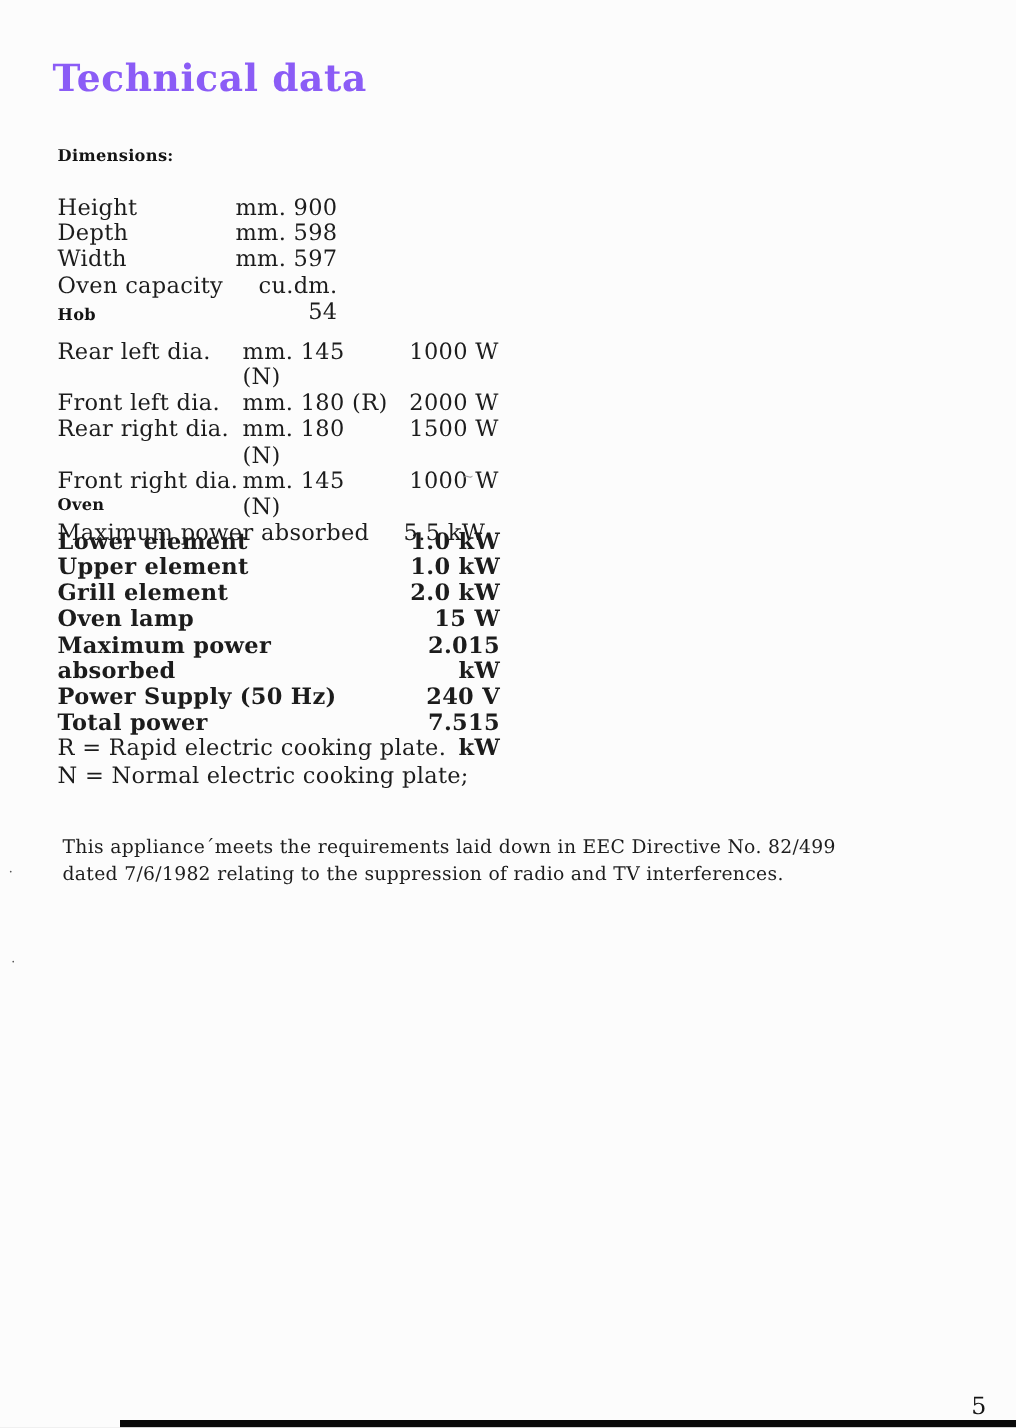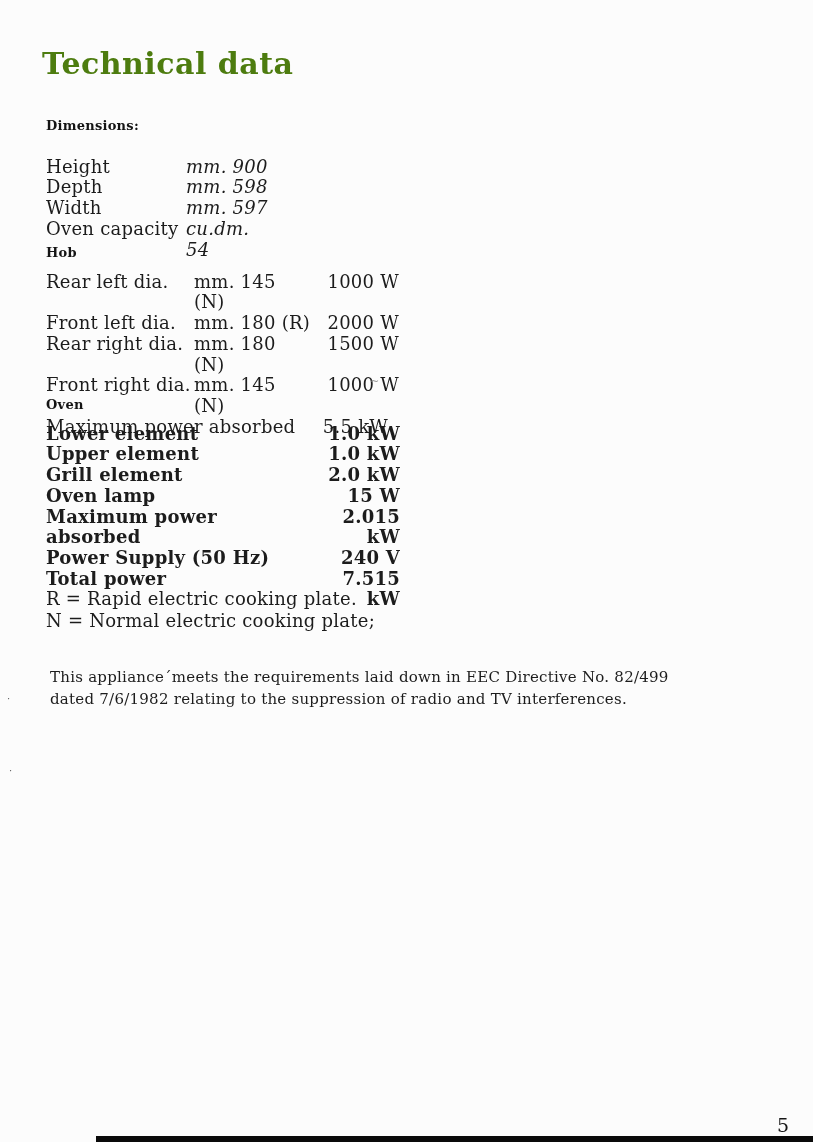--- a/index.html
+++ b/index.html
@@ -17,42 +17,42 @@
     font-family: "DejaVu Serif", "Liberation Serif", serif;
     color: #1c1c1c;
   }
   .page-title {
     position: absolute;
     top: 26px;
     left: 42px;
     font-size: 30px;
     font-weight: bold;
     letter-spacing: 0.5px;
-    color: #4d7c0f;
+    color: #8b5cf6;
   }
   .section {
     position: absolute;
     left: 46px;
     font-size: 18px;
     letter-spacing: 0.25px;
     line-height: 20.7px;
   }
   .section-heading {
     font-weight: bold;
     font-size: 13px;
     margin-bottom: 8px;
     color: #141414;
   }
   
   .dim-grid {
     display: grid;
     grid-template-columns: 140px 84px;
     margin-top: 20px;
   }
-  .dim-grid .val { text-align: left; font-style: italic; }
+  .dim-grid .val { text-align: right; }
   
   .hob-grid {
     display: grid;
     grid-template-columns: 148px 118px 87px;
   }
   .hob-grid .power { text-align: right; }
   .hob-total {
     display: grid;
     grid-template-columns: 266px 87px;
   }

